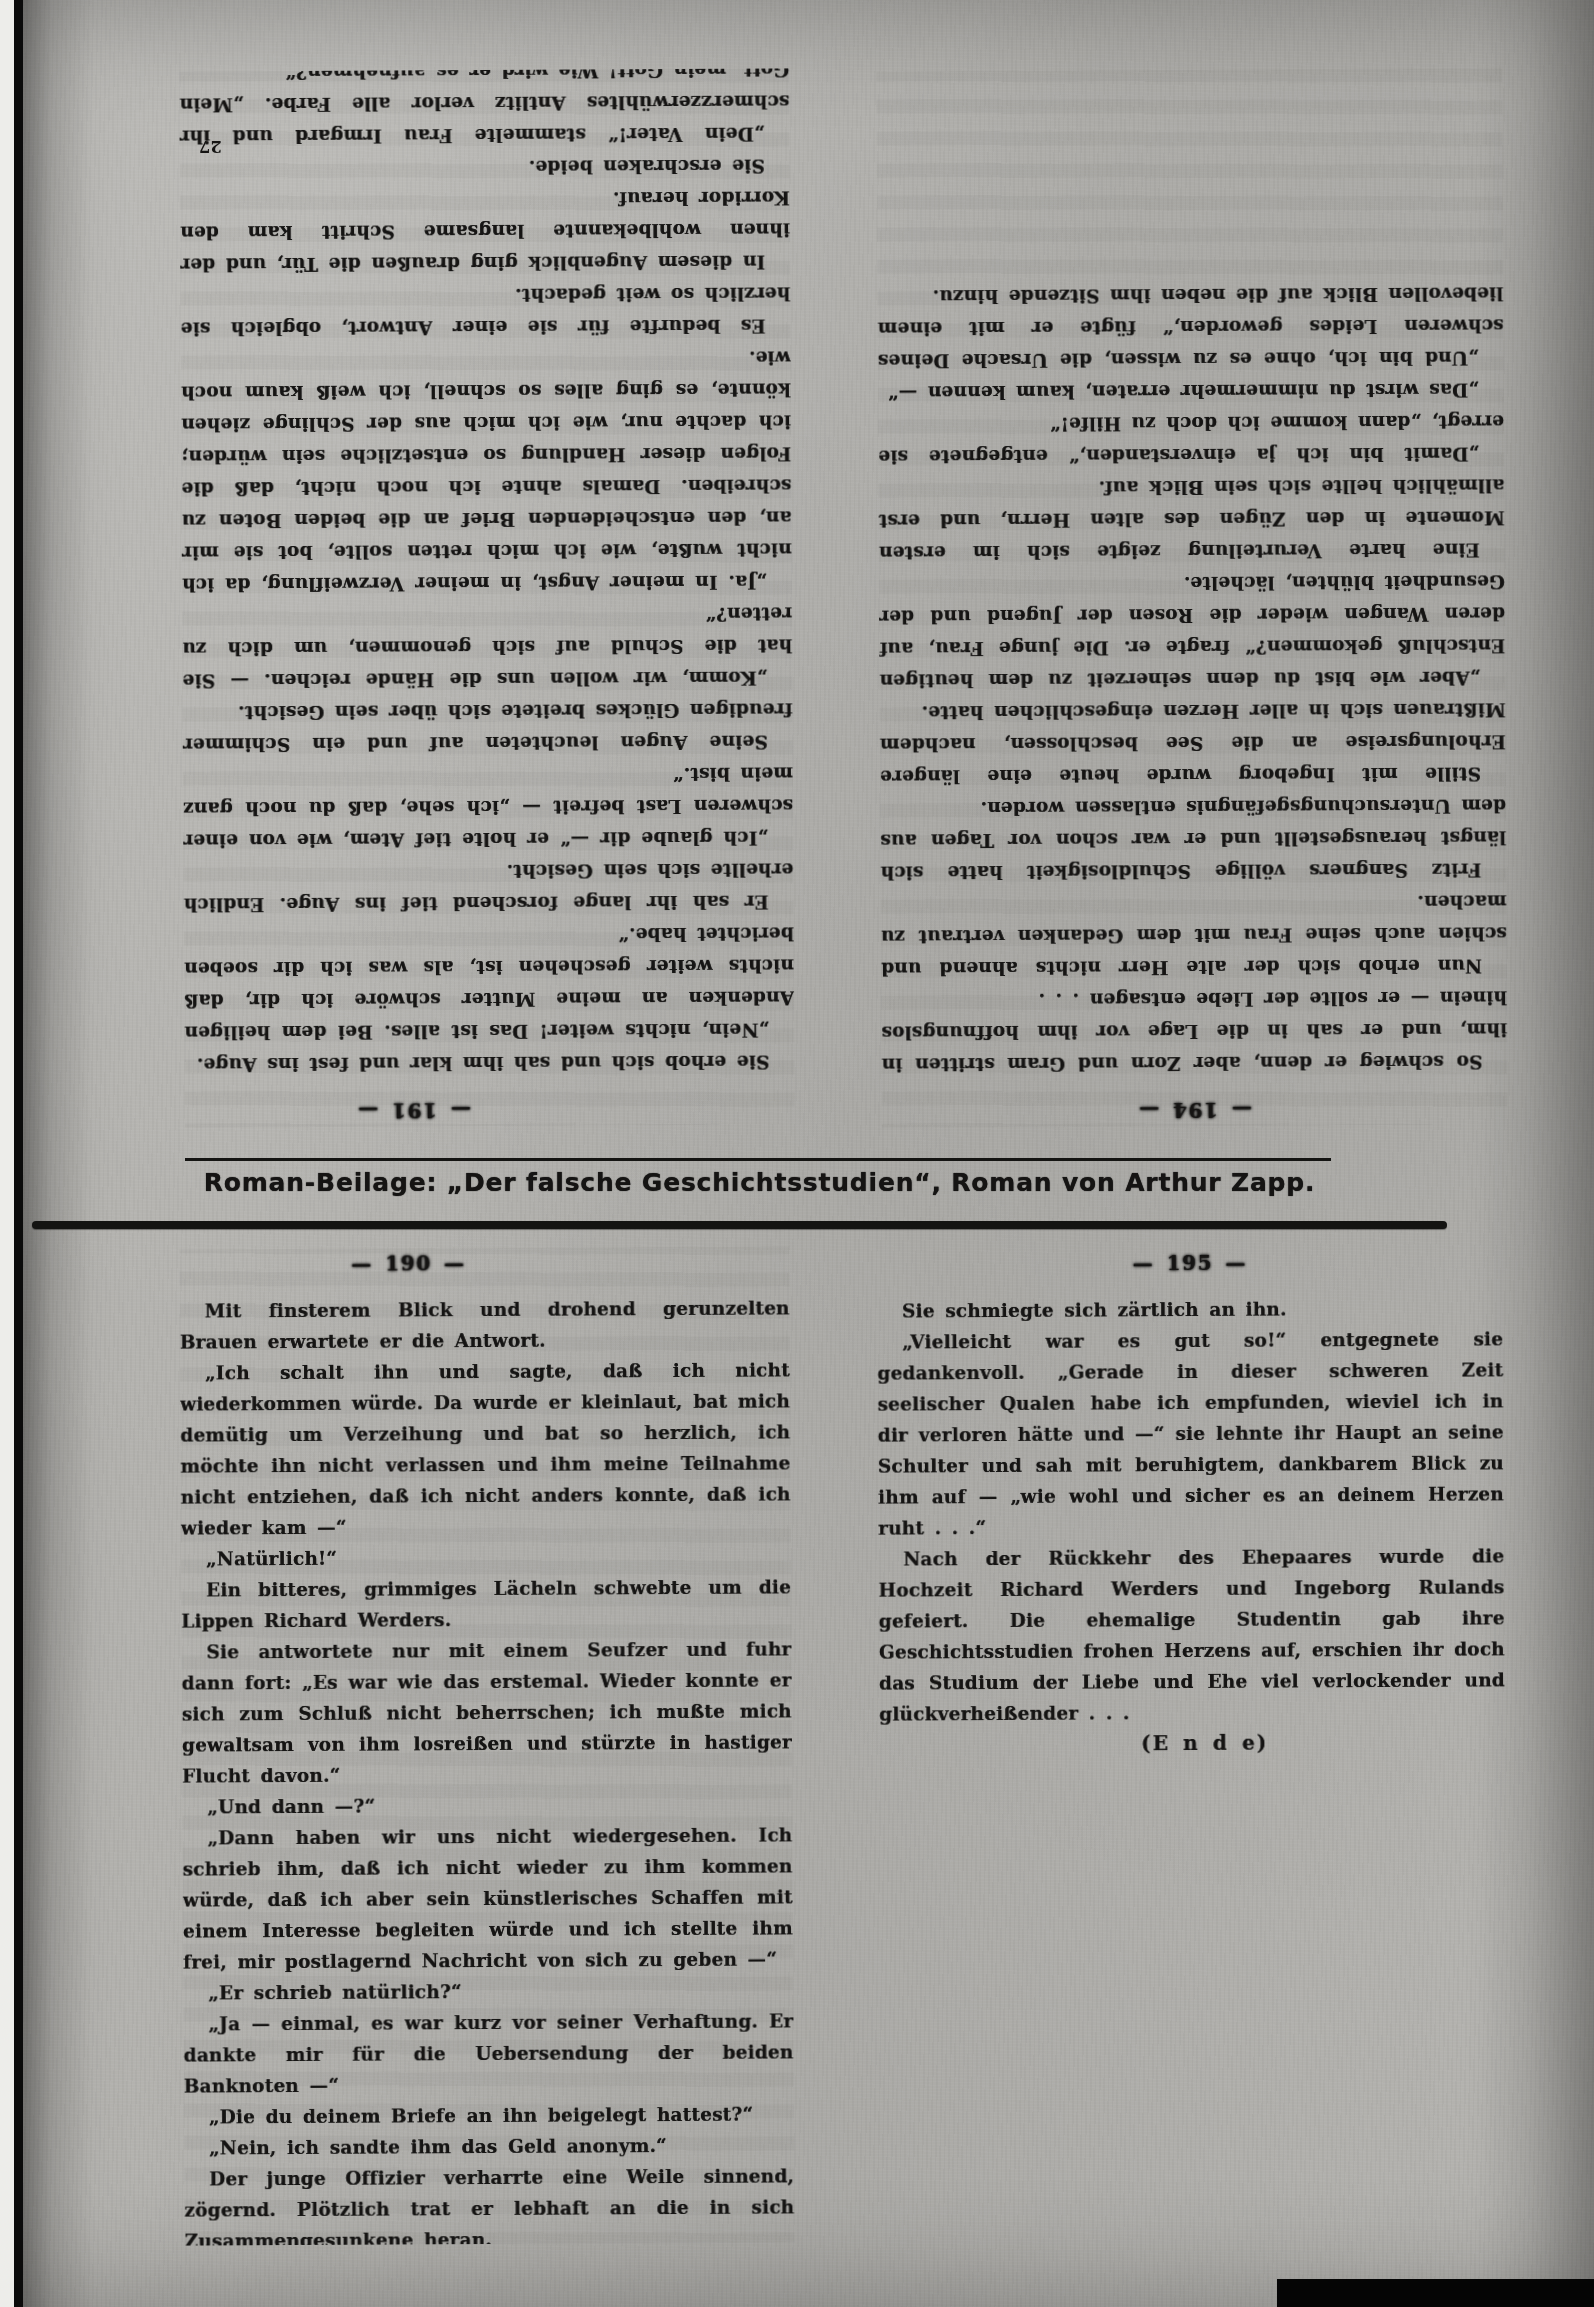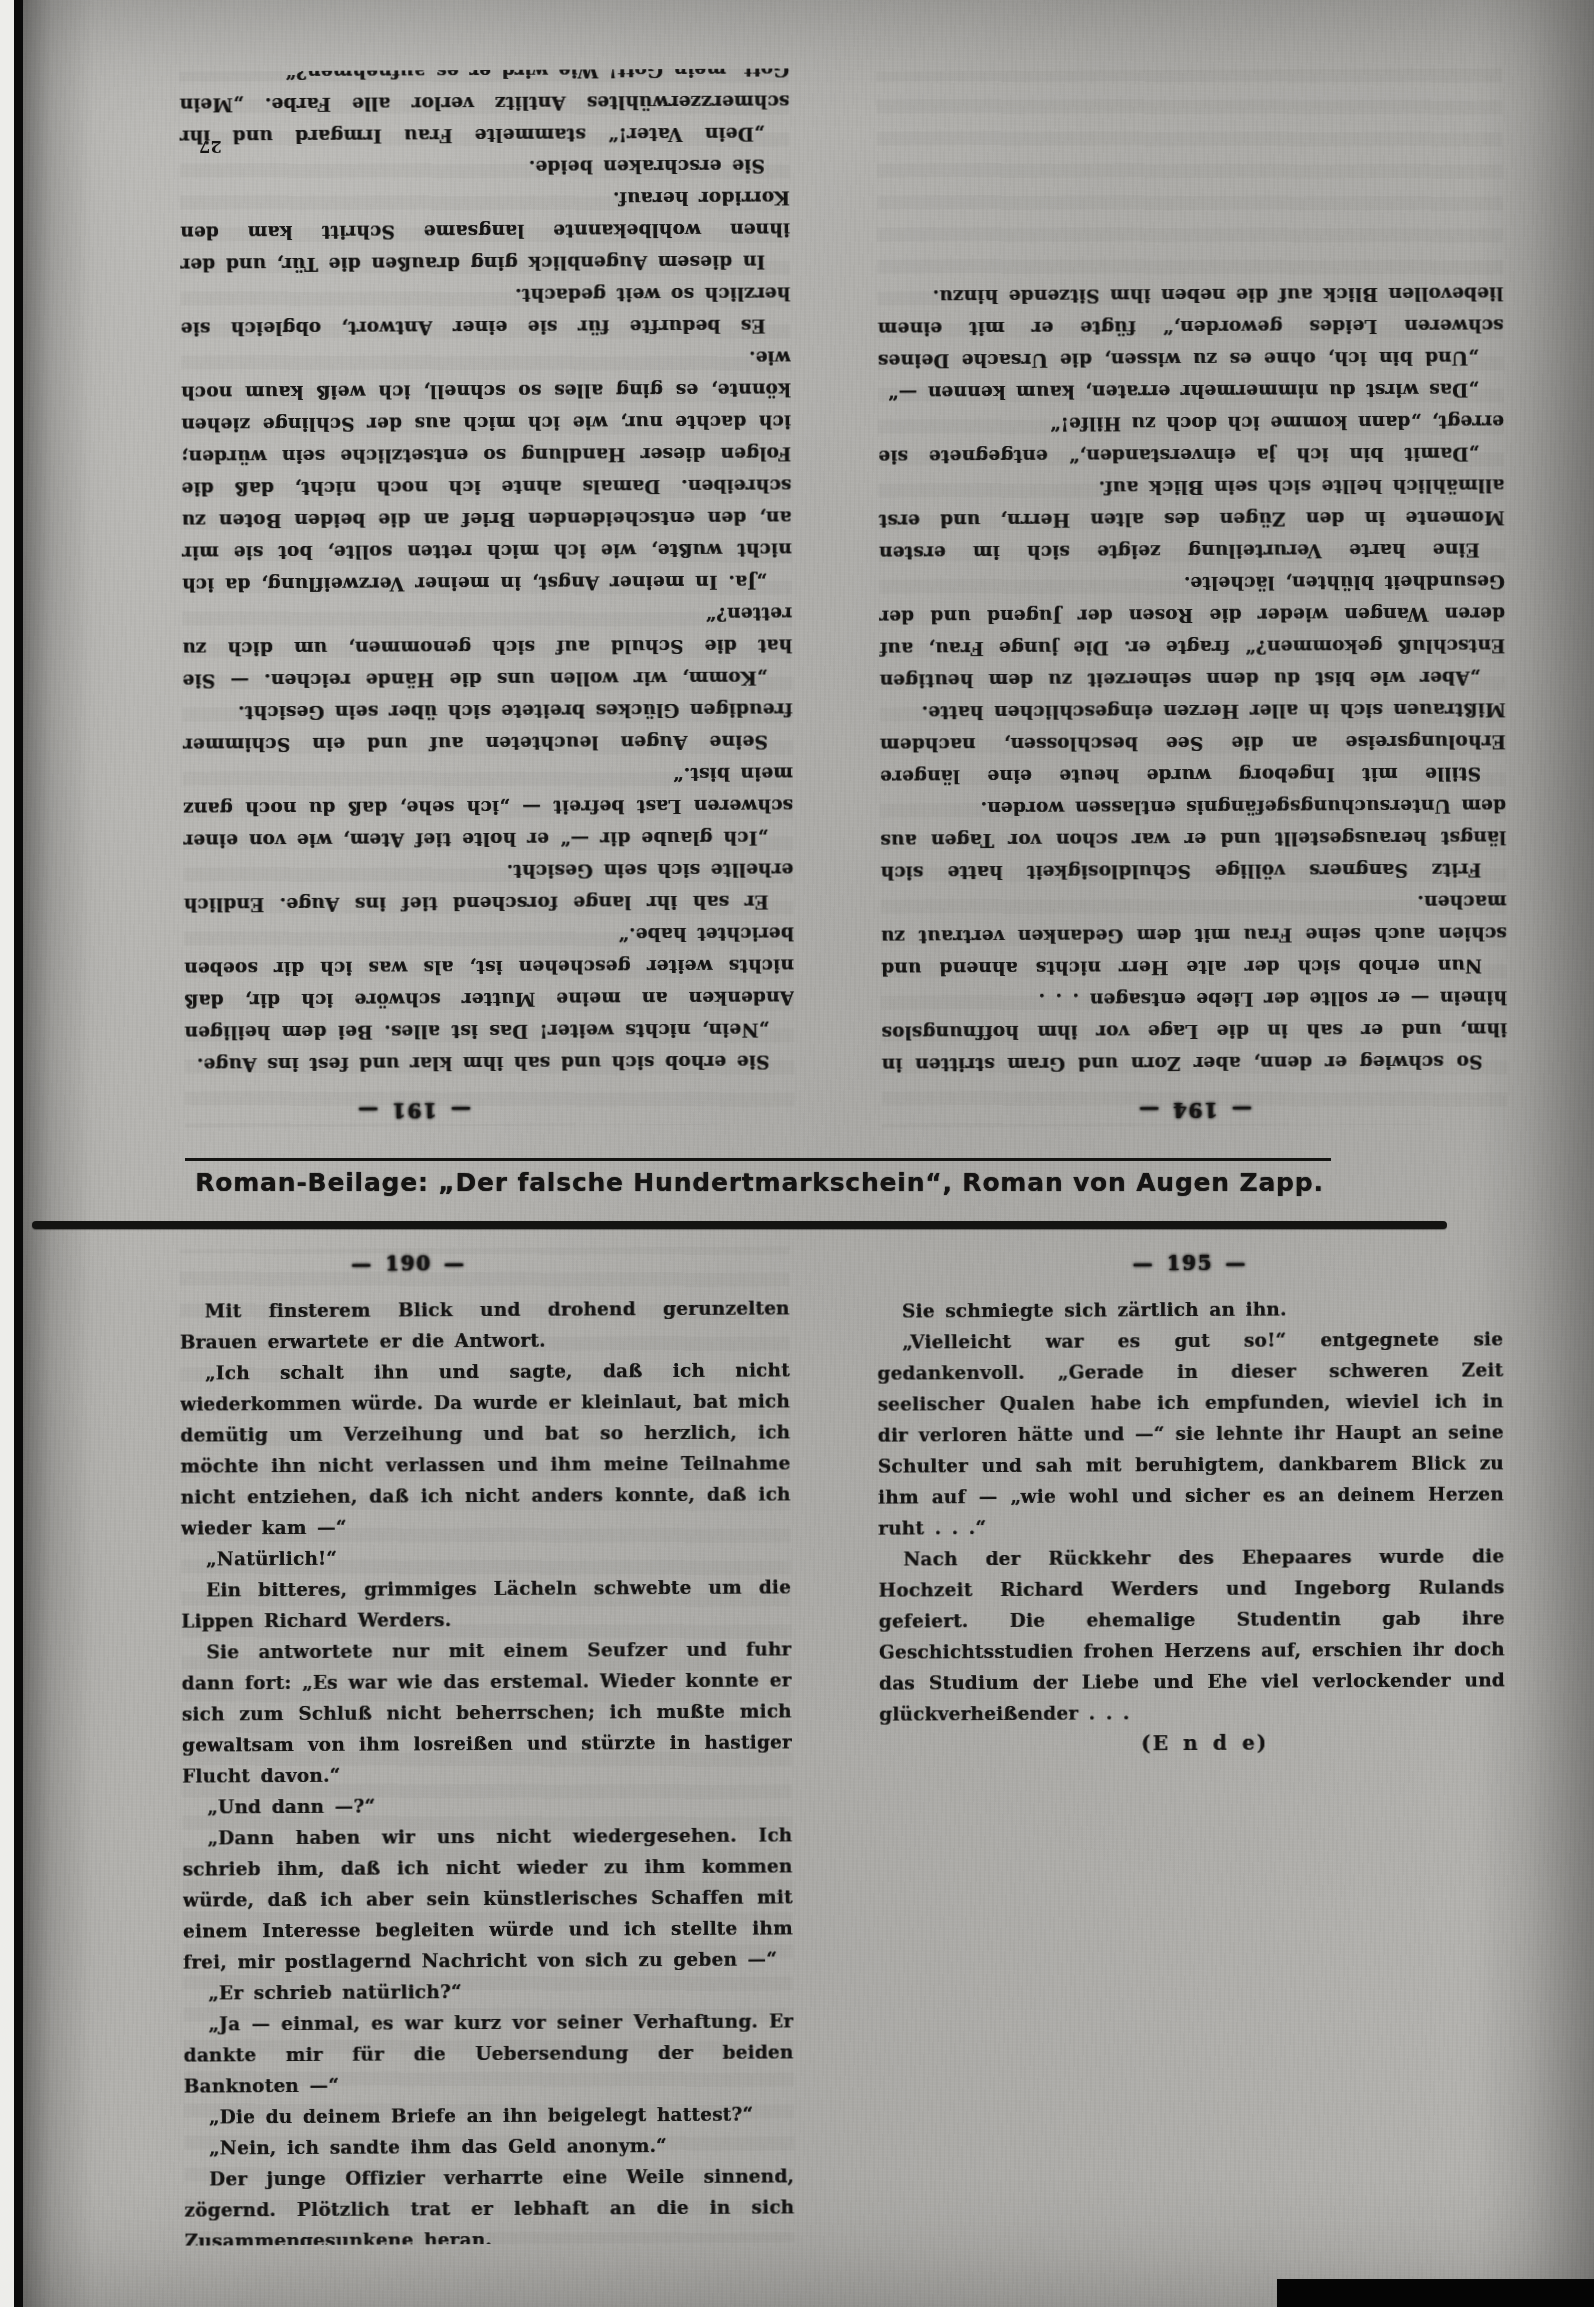--- a/index.html
+++ b/index.html
@@ -91,21 +91,21 @@
         <p class="para">Stille mit Ingeborg wurde heute eine längere Erholungsreise an die See beschlossen, nachdem Mißtrauen sich in aller Herzen eingeschlichen hatte.</p>
         <p class="para">„Aber wie bist du denn seinerzeit zu dem heutigen Entschluß gekommen?“ fragte er. Die junge Frau, auf deren Wangen wieder die Rosen der Jugend und der Gesundheit blühten, lächelte.</p>
         <p class="para">Eine harte Verurteilung zeigte sich im ersten Momente in den Zügen des alten Herrn, und erst allmählich hellte sich sein Blick auf.</p>
         <p class="para">„Damit bin ich ja einverstanden,“ entgegnete sie erregt, „dann komme ich doch zu Hilfe!“</p>
         <p class="para">„Das wirst du nimmermehr erraten, kaum kennen —“</p>
         <p class="para">„Und bin ich, ohne es zu wissen, die Ursache Deines schweren Leides geworden,“ fügte er mit einem liebevollen Blick auf die neben ihm Sitzende hinzu.</p>
       </div>
   </div>
 
   <div class="rule thin"></div>
-  <div class="headline">Roman-Beilage: „Der falsche Hundertmarkschein“, Roman von Augen Zapp.</div>
+  <div class="headline">Roman-Beilage: „Der falsche Geschichtsstudien“, Roman von Arthur Zapp.</div>
   <div class="rule thick"></div>
 
   <div class="col bot bl showthrough">
     <div class="pagenum shift-l">— 190 —</div>
     <div>
         <p class="para">Mit finsterem Blick und drohend gerunzelten Brauen erwartete er die Antwort.</p>
         <p class="para">„Ich schalt ihn und sagte, daß ich nicht wiederkommen würde. Da wurde er kleinlaut, bat mich demütig um Verzeihung und bat so herzlich, ich möchte ihn nicht verlassen und ihm meine Teilnahme nicht entziehen, daß ich nicht anders konnte, daß ich wieder kam —“</p>
         <p class="para">„Natürlich!“</p>
         <p class="para">Ein bitteres, grimmiges Lächeln schwebte um die Lippen Richard Werders.</p>
         <p class="para">Sie antwortete nur mit einem Seufzer und fuhr dann fort: „Es war wie das erstemal. Wieder konnte er sich zum Schluß nicht beherrschen; ich mußte mich gewaltsam von ihm losreißen und stürzte in hastiger Flucht davon.“</p>

